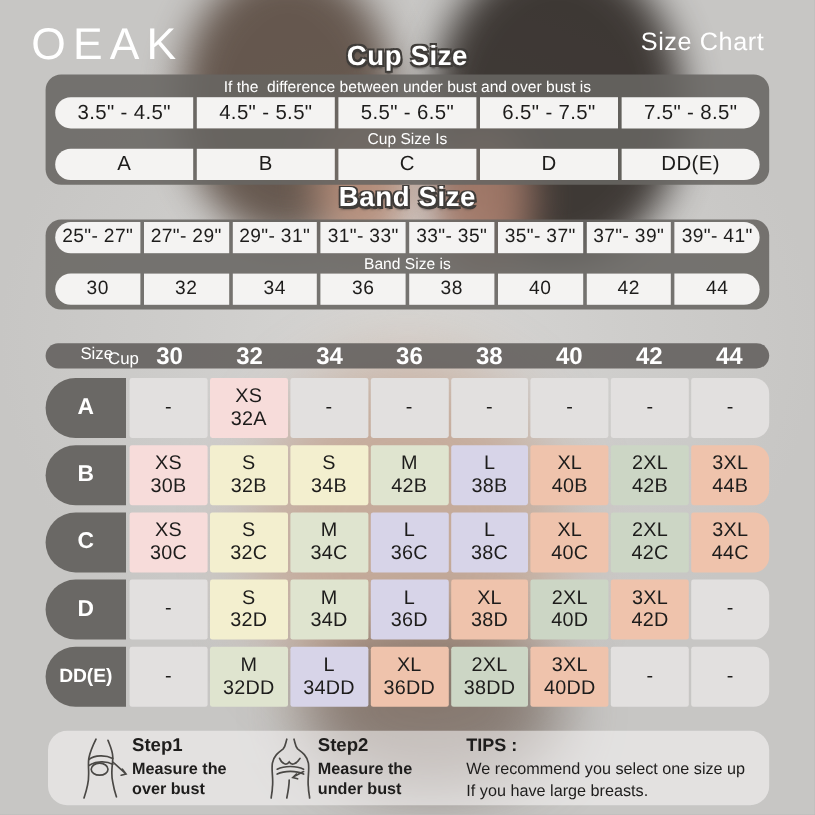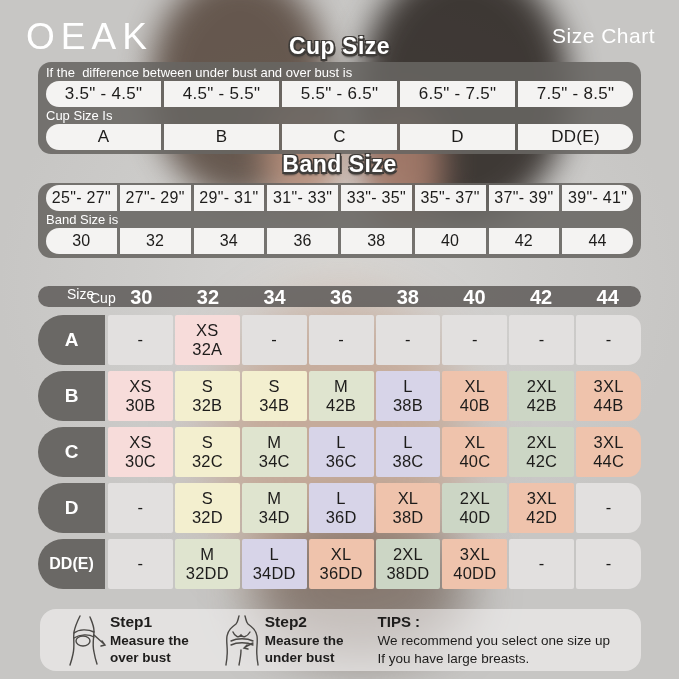--- a/index.html
+++ b/index.html
@@ -15,30 +15,30 @@
   .b-hair-r{left:360px;top:-40px;width:210px;height:260px;background:#26201c;opacity:.85;}
   .b-face-l{left:262px;top:90px;width:80px;height:120px;background:#b78e7a;opacity:.9;}
   .b-face-r{left:360px;top:100px;width:84px;height:130px;background:#a87d6c;opacity:.9;}
   .b-torso{left:210px;top:300px;width:260px;height:300px;background:#c2a08b;opacity:.75;filter:blur(30px);}
   .b-dark{left:250px;top:520px;width:220px;height:140px;background:#6e6057;opacity:.7;filter:blur(26px);}
 
   .layer{position:absolute;z-index:1;}
 
   
   .logo{left:26px;top:16px;color:#fff;font-size:37px;font-weight:500;letter-spacing:6px;}
-  .size-chart{right:24px;top:24px;color:#fff;font-size:21px;font-weight:500;letter-spacing:.5px;}
+  .size-chart{right:42px;top:24px;color:#fff;font-size:21px;font-weight:500;letter-spacing:.5px;}
   .big-title{left:0;width:679px;text-align:center;color:#fff;font-size:23px;font-weight:700;letter-spacing:.5px;
     text-shadow:-1.5px -1.5px 0 #3f3c39,1.5px -1.5px 0 #3f3c39,-1.5px 1.5px 0 #3f3c39,2px 2px 0 #3f3c39,0 2.5px 2px #3f3c39;}
   .cup-title{top:33px;} .band-title{top:151px;}
 
   
   .g-table{left:38px;width:603px;background:rgba(104,101,98,.88);border-radius:13px;
     box-sizing:border-box;padding:2px 8px 4px;}
   .cup-table{top:62px;} .band-table{top:183px;}
-  .g-banner{color:#fff;font-size:13px;line-height:17px;height:17px;white-space:pre;}
+  .g-banner{color:#fff;font-size:13px;text-align:center;line-height:17px;height:17px;white-space:pre;}
   .g-row{display:flex;gap:3px;height:26px;}
   .g-cell{flex:1;background:#f4f3f2;color:#1d1c1b;display:flex;align-items:center;justify-content:center;
     font-size:17px;letter-spacing:.3px;}
   .g-row .g-cell:first-child{border-radius:13px 0 0 13px;}
   .g-row .g-cell:last-child{border-radius:0 13px 13px 0;}
   .band-table .g-cell{font-size:16px;}
 
   
   .matrix{left:38px;top:286px;width:603px;}
   .m-header{display:flex;height:21px;background:rgba(100,97,94,.9);border-radius:15px;align-items:flex-start;}
@@ -56,21 +56,21 @@
     color:#1d1c1b;font-size:16.5px;line-height:1.16;letter-spacing:.2px;}
   .m-cells .m-cell:last-child{border-radius:2px 13px 13px 2px;}
 
   
   .footer{left:40px;top:609px;width:601px;height:62px;background:rgba(249,248,247,.55);border-radius:16px;
     display:flex;align-items:center;box-sizing:border-box;padding:0 14px;color:#1e1d1c;}
   .step{margin-left:2px;}
   .step .t{font-size:15.5px;font-weight:700;margin-bottom:2px;}
   .step .l{font-size:13.5px;line-height:1.25;font-weight:bold;}
   .ficon{flex:none;margin-left:12px;}
-  .tips{margin-left:34px;}
+  .tips{margin-left:45px;}
   .tips .t{font-size:15px;font-weight:700;margin-bottom:2px;}
   .tips .l{font-size:13.5px;line-height:1.3;}
 </style>
 </head>
 <body>
 
 <div class="stage">
 
   <div class="blob b-hair-l"></div>
   <div class="blob b-hair-r"></div>

